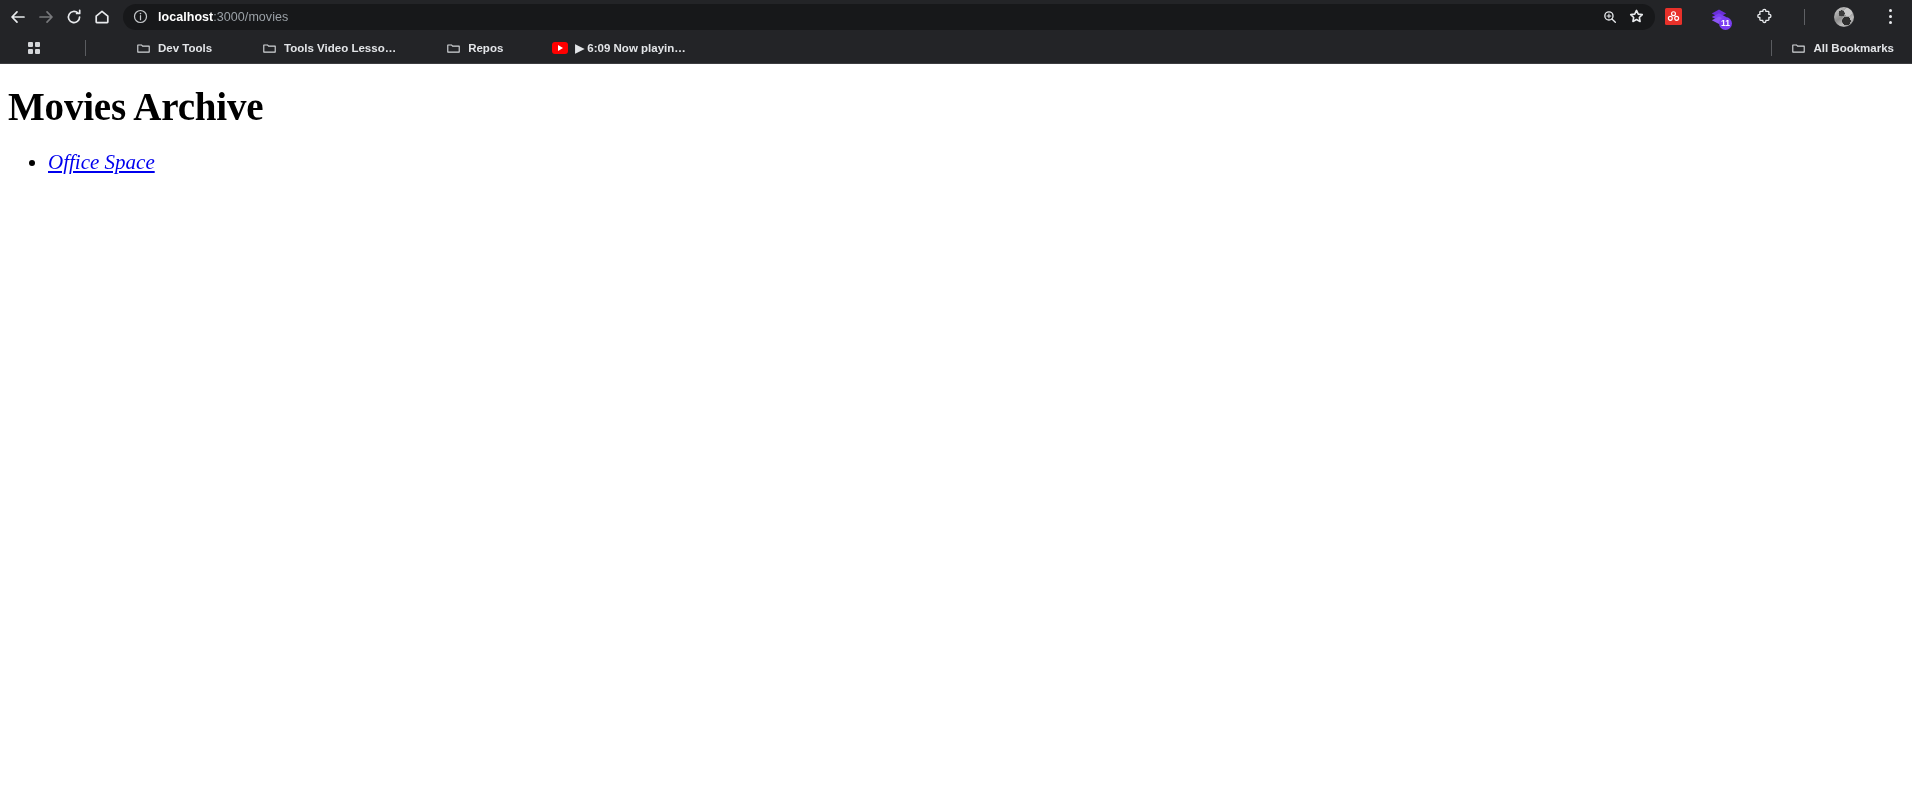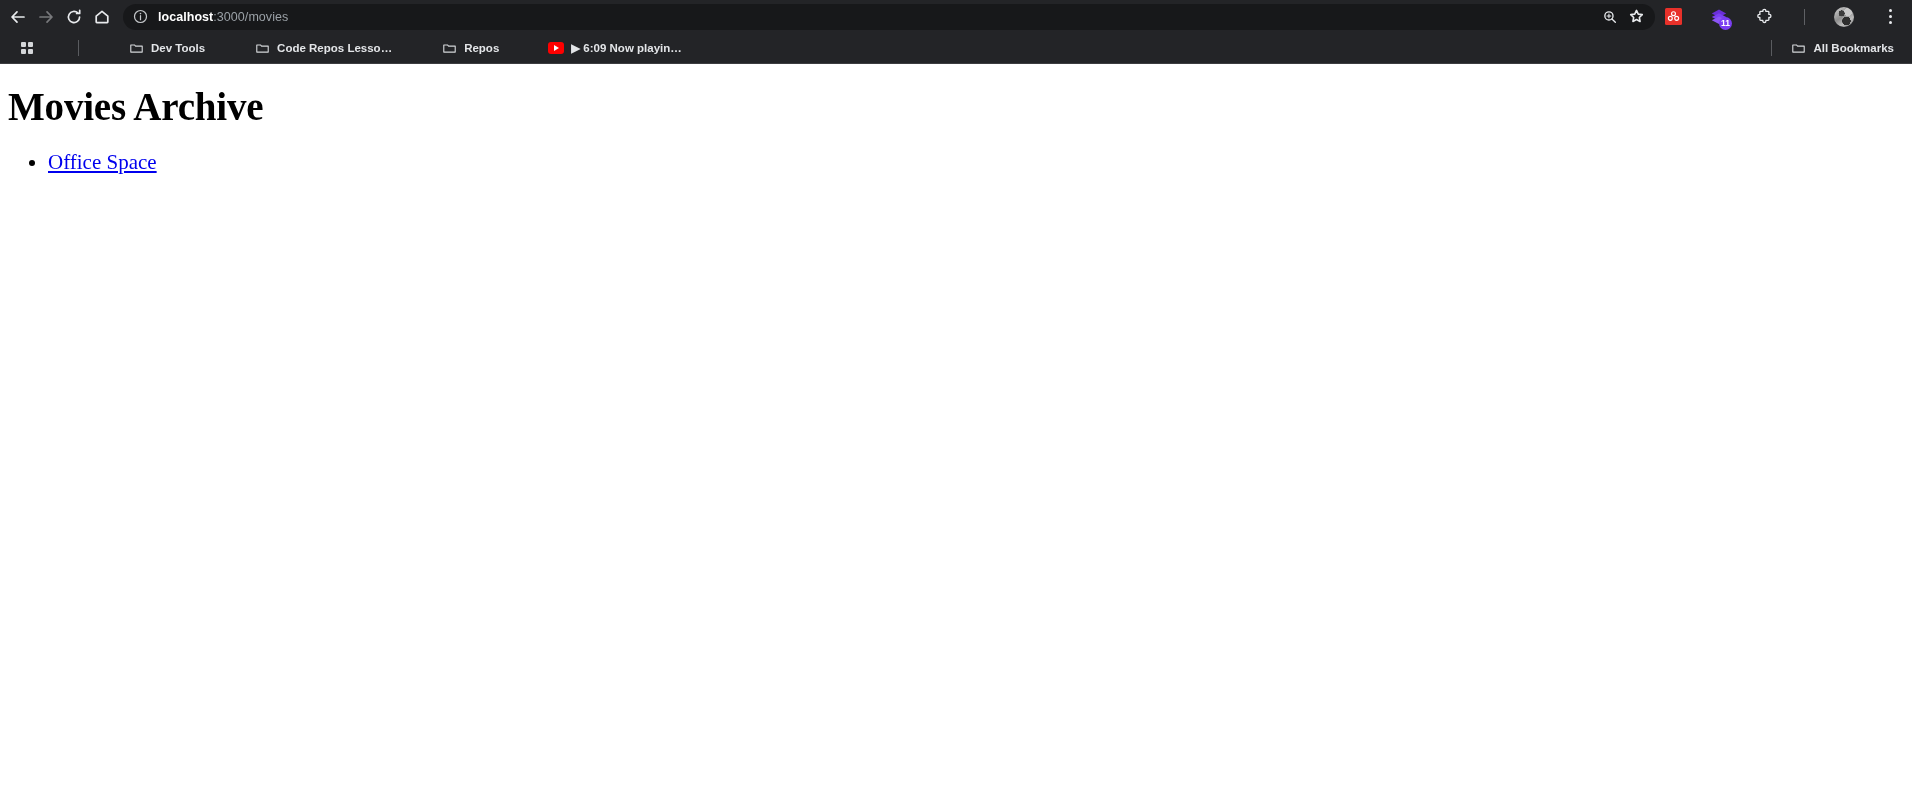--- a/index.html
+++ b/index.html
@@ -195,21 +195,21 @@
     border-radius: 50%;
     background: #e8eaed;
     display: block;
   }
 
   
   .bookmarks {
     height: 31px;
     display: flex;
     align-items: center;
-    padding: 0 10px 0 14px;
+    padding: 0 10px 0 21px;
     background: #232427;
     border-bottom: 1px solid #3c3d40;
     gap: 33px;
   }
 
   .bm-apps {
     width: 26px;
     height: 26px;
     display: flex;
     align-items: center;
@@ -331,20 +331,21 @@
     margin: 16px 0;
     padding-left: 40px;
   }
 
   .movie-list li {
     font-family: "Liberation Serif", "DejaVu Serif", serif;
     font-size: 21px;
     line-height: 1.2;
     color: #000000;
     margin-bottom: 2px;
+    font-style: italic;
   }
 
   .movie-link {
     color: #0000ee;
     text-decoration: underline;
     cursor: pointer;
     font-family: "Liberation Serif", "DejaVu Serif", serif;
     font-size: 21px;
   }
 </style>
@@ -474,21 +475,21 @@
         </span>
         <span class="bm-label">Dev Tools</span>
       </div>
 
       <div class="bm-item">
         <span class="bm-folder">
           <svg width="15" height="15" viewBox="0 0 16 16">
             <path d="M1.9 4.2h3.9l1.2 1.3h7.1v6.3H1.9V4.2z" fill="none" stroke="#d4d6d9" stroke-width="1.2" stroke-linejoin="round"></path>
           </svg>
         </span>
-        <span class="bm-label">Code Repos Lesso…</span>
+        <span class="bm-label">Tools Video Lesso…</span>
       </div>
 
       <div class="bm-item">
         <span class="bm-folder">
           <svg width="15" height="15" viewBox="0 0 16 16">
             <path d="M1.9 4.2h3.9l1.2 1.3h7.1v6.3H1.9V4.2z" fill="none" stroke="#d4d6d9" stroke-width="1.2" stroke-linejoin="round"></path>
           </svg>
         </span>
         <span class="bm-label">Repos</span>
       </div>

